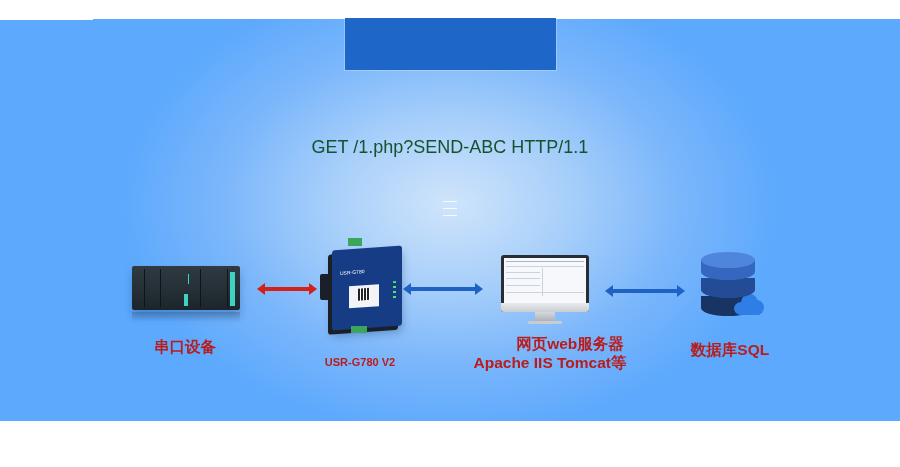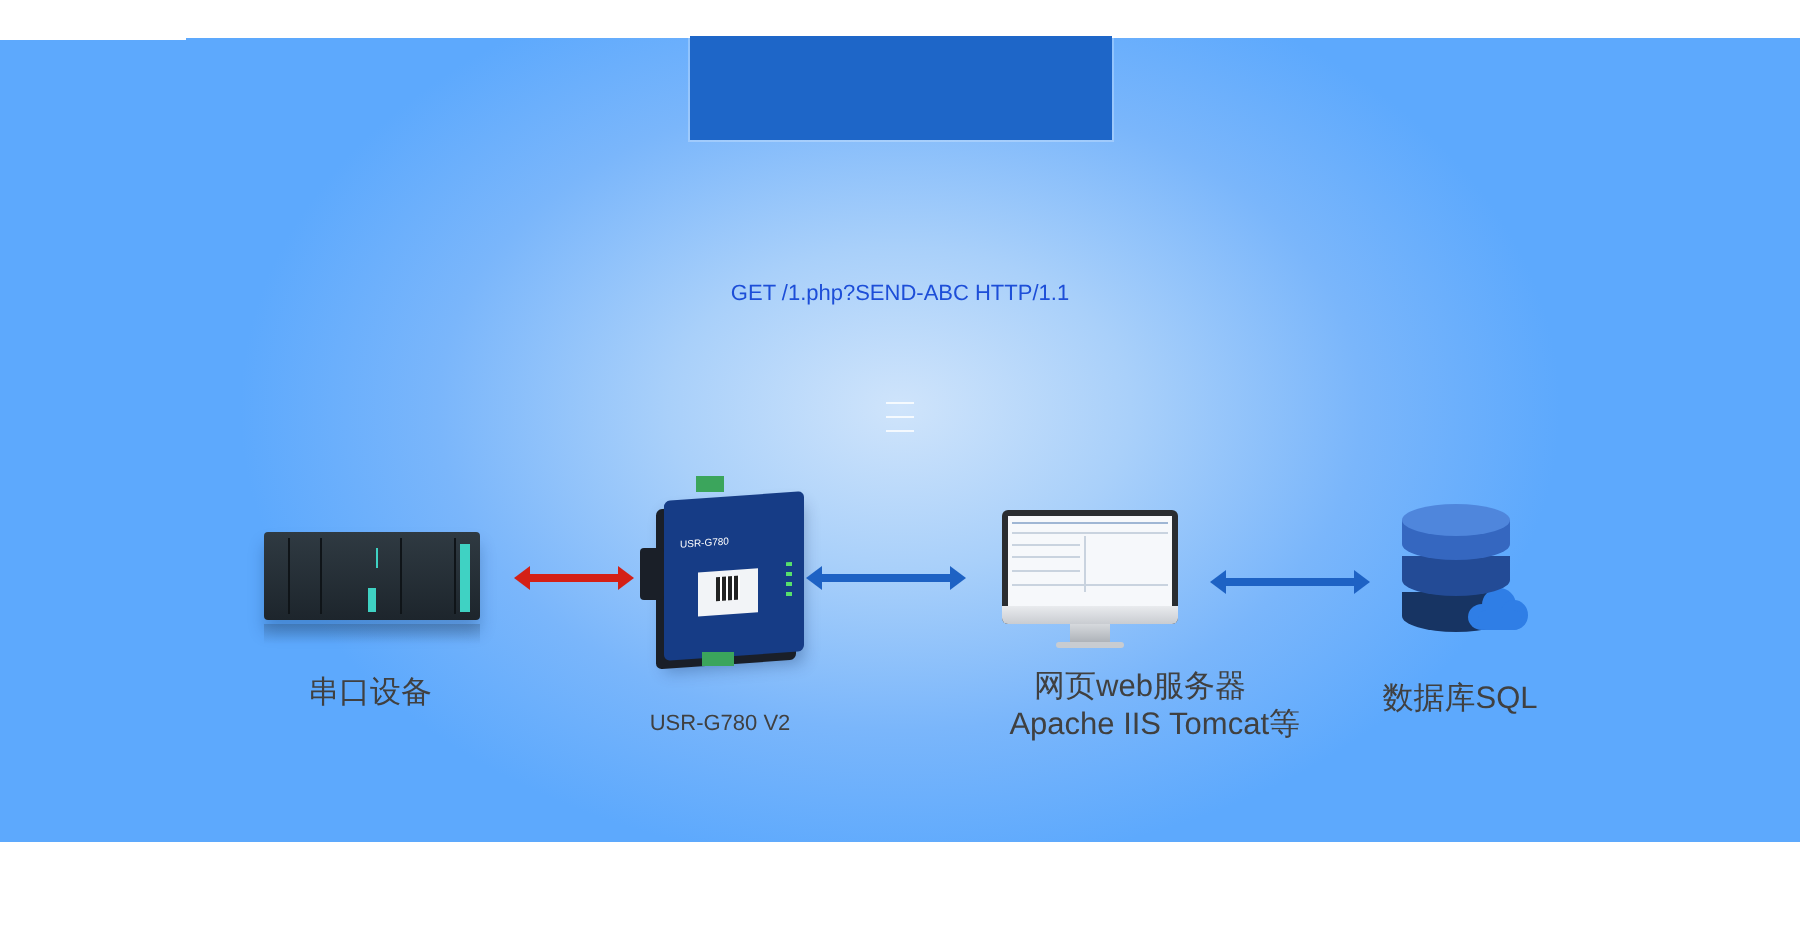--- a/index.html
+++ b/index.html
@@ -4,26 +4,26 @@
   <style>
     html, body { margin:0; padding:0; }
     body { width:900px; height:467px; background:#ffffff; position:relative; overflow:hidden; font-family:"Liberation Sans", sans-serif; }
     .panel {
       position:absolute; left:0; top:19px; width:900px; height:402px;
       background: radial-gradient(ellipse 330px 230px at 450px 185px, #cfe4fb 0%, #a9d0fa 35%, #7ab6fb 70%, #5da9fd 100%);
       background-color:#5da9fd;
     }
     .panel-left-notch { position:absolute; left:0; top:18px; width:93px; height:2px; background:#ffffff; }
     .tab-block { position:absolute; left:345px; top:18px; width:211px; height:52px; background:#1e66c8; box-shadow:0 0 0 1px rgba(255,255,255,0.25); }
-    .http-text { position:absolute; left:300px; top:140px; width:300px; text-align:center; color:#1d4ed8; font-size:11px; line-height:15px; }
+    .http-text { position:absolute; left:300px; top:140px; width:300px; text-align:center; color:#14532d; font-size:18px; line-height:15px; }
     .http-text div { white-space:nowrap; }
     .dash-lines { position:absolute; left:443px; top:201px; width:14px; }
     .dash-lines span { display:block; height:1px; background:rgba(255,255,255,0.8); margin-bottom:6px; }
 
-    .node-label { position:absolute; color:#404040; font-size:15.5px; text-align:center; white-space:nowrap; line-height:19px; }
+    .node-label { position:absolute; color:#b91c1c; font-size:15.5px; text-align:center; white-space:nowrap; line-height:19px;font-weight:bold; }
 
     
     .plc { position:absolute; left:132px; top:266px; width:108px; height:44px; background:linear-gradient(#2f3a42,#1d252c); border-radius:2px; box-shadow:0 6px 8px rgba(0,40,90,0.25); }
     .plc .seg { position:absolute; top:3px; height:38px; border-right:1px solid #0f1418; }
     .plc .led { position:absolute; background:#3fd2c3; }
     .plc-reflect { position:absolute; left:132px; top:312px; width:108px; height:10px; background:linear-gradient(rgba(40,60,80,0.25), rgba(40,60,80,0)); }
 
     
     .arrow { position:absolute; height:4px; }
     .arrow .bar { position:absolute; left:6px; right:6px; top:0; height:4px; }
@@ -119,21 +119,21 @@
     <div class="row" style="top:20px;right:46px"></div>
     <div class="row" style="top:27px;right:46px"></div>
     <div class="row" style="top:34px"></div>
     <div style="position:absolute;left:38px;top:10px;width:1px;height:28px;background:#c9d3df"></div>
   </div>
   <div class="chin"></div>
 </div>
 <div class="monitor-stand"></div>
 <div class="monitor-base"></div>
 <div class="node-label" style="left:480px;top:334px;width:180px;">网页web服务器</div>
-<div class="node-label" style="left:450px;top:353px;width:200px;text-align:right;">Apache IIS Tomcat等</div>
+<div class="node-label" style="left:450px;top:353px;width:200px;">Apache IIS Tomcat等</div>
 
 <div class="arrow" style="left:605px;top:289px;width:80px;">
   <div class="bar" style="background:#1e62c4"></div>
   <div class="hl" style="border-right:8px solid #1e62c4"></div>
   <div class="hr" style="border-left:8px solid #1e62c4"></div>
 </div>
 
 <div class="db">
   <div class="layer top"></div>
   <div class="layer l1"></div>

